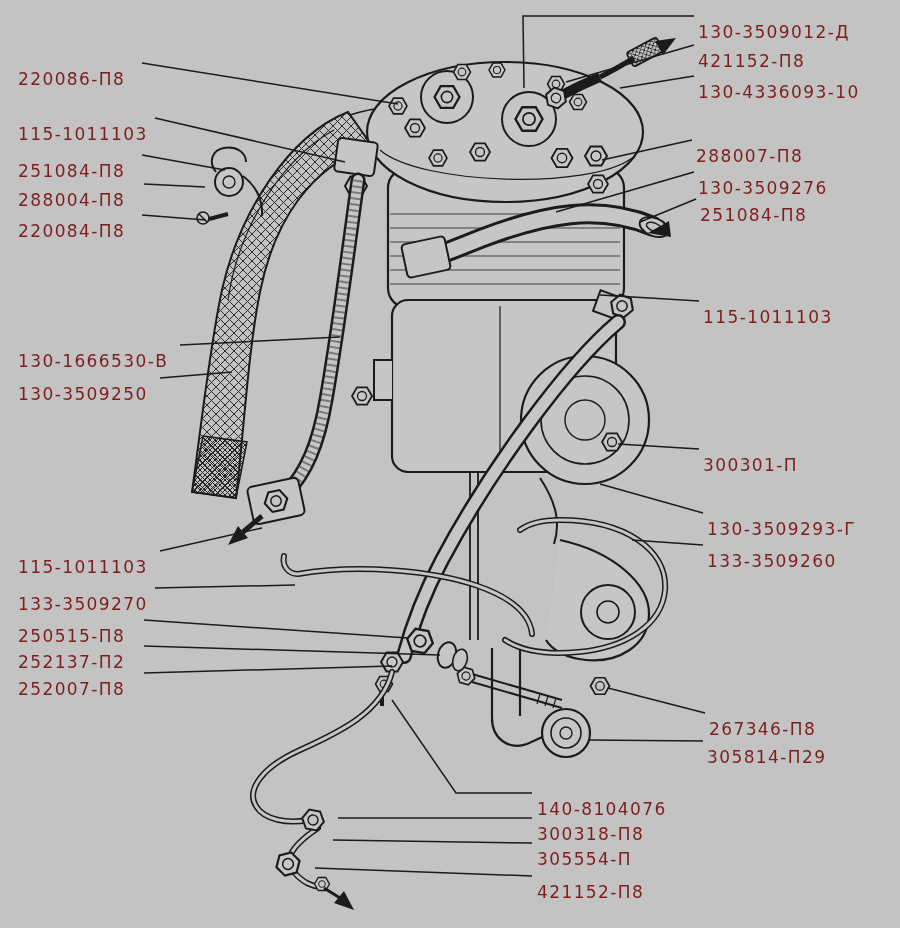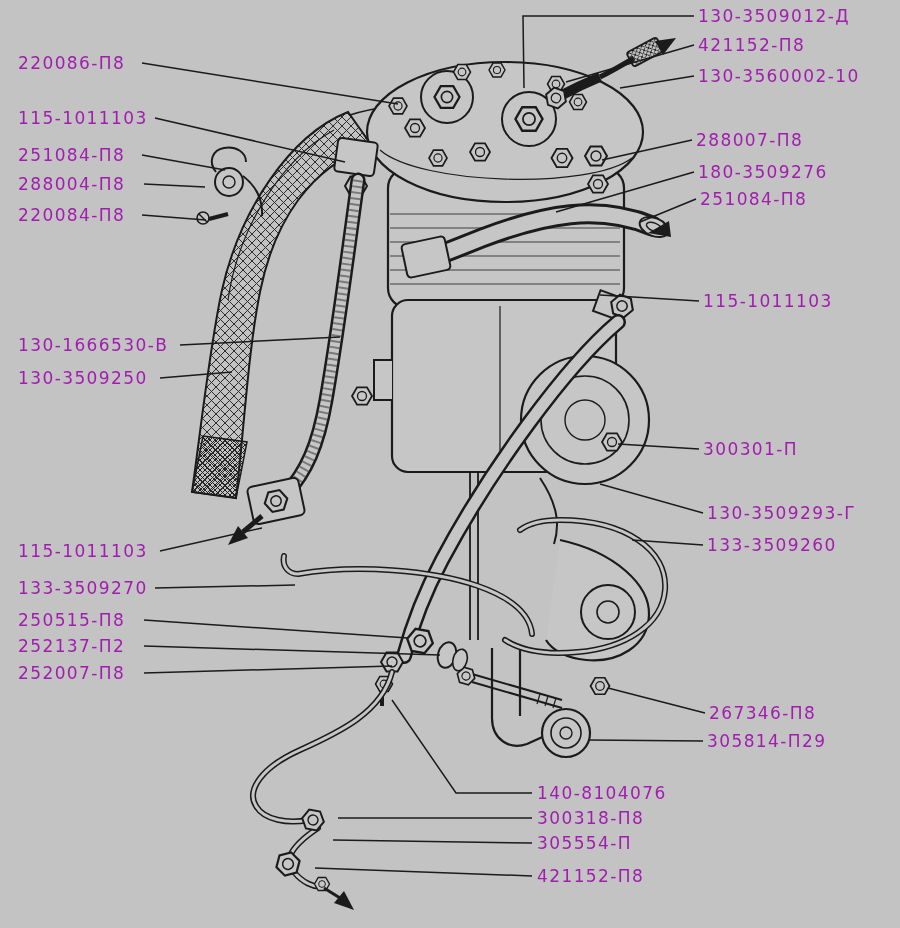--- a/index.html
+++ b/index.html
@@ -3,22 +3,22 @@
 <meta charset="utf-8">
 <style>
   html,body{margin:0;padding:0;background:#9a9a9a;}
   .stage{
     position:relative;width:900px;height:928px;background:#c3c3c3;
     overflow:hidden;font-family:"DejaVu Sans","Liberation Sans",sans-serif;
   }
   .stage svg.base{position:absolute;left:0;top:0;}
   .part-label{
     position:absolute;transform:translateY(-50%);
-    font-size:17px;letter-spacing:1.4px;color:#a21caf;
-    white-space:nowrap;user-select:none;line-height:1;
+    font-size:17px;letter-spacing:1.4px;color:#7f1d1d;
+    white-space:nowrap;user-select:none;line-height:1;margin-top:16px;
   }
 </style>
 </head>
 <body>
 
 <div class="stage">
 
   <svg class="base" width="900" height="928" viewBox="0 0 900 928" xmlns="http://www.w3.org/2000/svg">
     <defs>
       <pattern id="xh8" width="9" height="9" patternUnits="userSpaceOnUse">
@@ -198,23 +198,23 @@
     <div class="part-label" style="left: 18px; top: 215px;">220084-П8</div>
     <div class="part-label" style="left: 18px; top: 345px;">130-1666530-В</div>
     <div class="part-label" style="left: 18px; top: 378px;">130-3509250</div>
     <div class="part-label" style="left: 18px; top: 551px;">115-1011103</div>
     <div class="part-label" style="left: 18px; top: 588px;">133-3509270</div>
     <div class="part-label" style="left: 18px; top: 620px;">250515-П8</div>
     <div class="part-label" style="left: 18px; top: 646px;">252137-П2</div>
     <div class="part-label" style="left: 18px; top: 673px;">252007-П8</div>
     <div class="part-label" style="left: 698px; top: 16px;">130-3509012-Д</div>
     <div class="part-label" style="left: 698px; top: 45px;">421152-П8</div>
-    <div class="part-label" style="left: 698px; top: 76px;">130-3560002-10</div>
+    <div class="part-label" style="left: 698px; top: 76px;">130-4336093-10</div>
     <div class="part-label" style="left: 696px; top: 140px;">288007-П8</div>
-    <div class="part-label" style="left: 698px; top: 172px;">180-3509276</div>
+    <div class="part-label" style="left: 698px; top: 172px;">130-3509276</div>
     <div class="part-label" style="left: 700px; top: 199px;">251084-П8</div>
     <div class="part-label" style="left: 703px; top: 301px;">115-1011103</div>
     <div class="part-label" style="left: 703px; top: 449px;">300301-П</div>
     <div class="part-label" style="left: 707px; top: 513px;">130-3509293-Г</div>
     <div class="part-label" style="left: 707px; top: 545px;">133-3509260</div>
     <div class="part-label" style="left: 709px; top: 713px;">267346-П8</div>
     <div class="part-label" style="left: 707px; top: 741px;">305814-П29</div>
     <div class="part-label" style="left: 537px; top: 793px;">140-8104076</div>
     <div class="part-label" style="left: 537px; top: 818px;">300318-П8</div>
     <div class="part-label" style="left: 537px; top: 843px;">305554-П</div>

